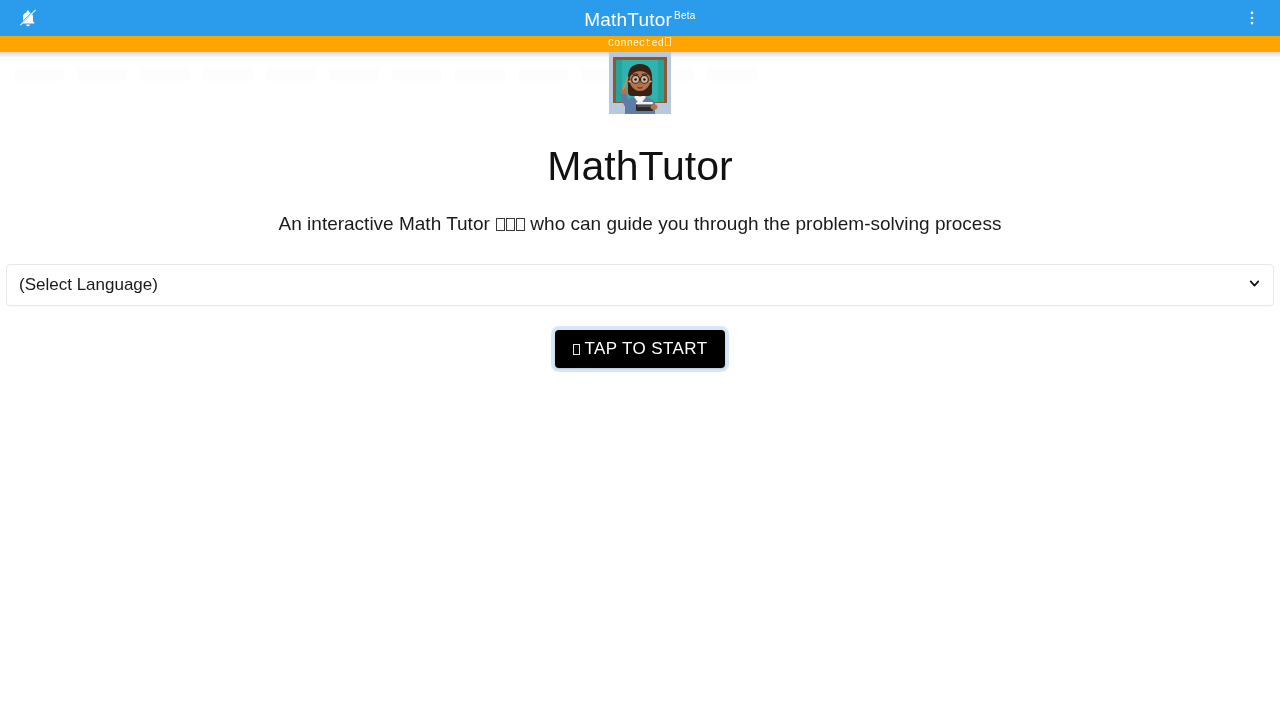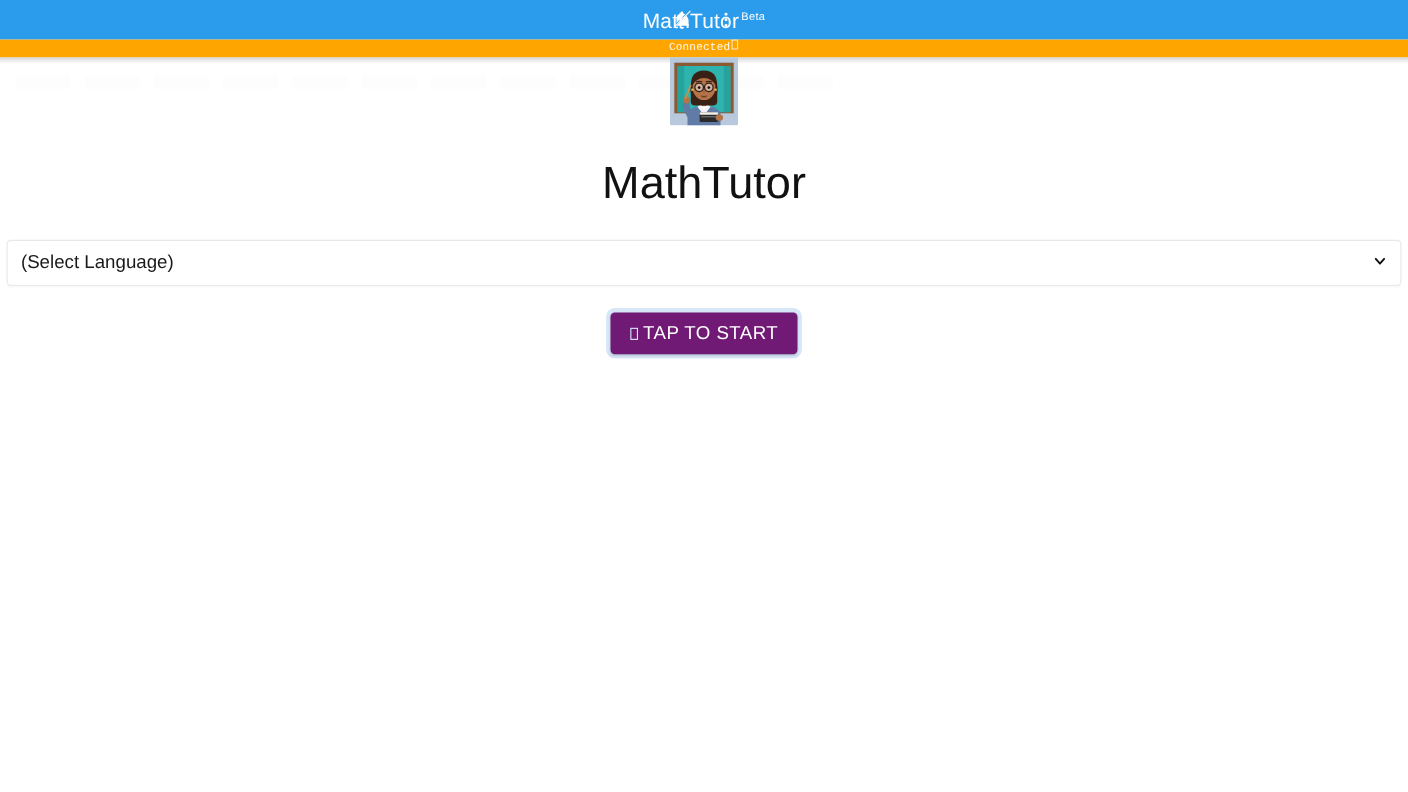--- a/index.html
+++ b/index.html
@@ -11,21 +11,21 @@
     overflow: hidden;
   }
 
   
   .appbar {
     position: relative;
     height: 36px;
     background: #2b9ceb;
     display: flex;
     align-items: center;
-    justify-content: center;
+    justify-content: space-between;
     padding: 0 8px;
   }
   .appbar-left, .appbar-right {
     width: 40px;
     height: 36px;
     display: flex;
     align-items: center;
     justify-content: center;
     cursor: pointer;
   }
@@ -179,21 +179,21 @@
 
   
   .btn-row { margin-top: 24px; }
   .start-btn {
     display: inline-flex;
     align-items: center;
     justify-content: center;
     min-width: 146px;
     height: 38px;
     padding: 0 18px;
-    background: #701a75;
+    background: #000000;
     color: #ffffff;
     font-size: 17px;
     letter-spacing: .4px;
     border: none;
     border-radius: 4px;
     cursor: pointer;
     font-family: "Liberation Sans", sans-serif;
     box-shadow: 0 0 0 4px rgba(110,170,230,0.28), 0 1px 2px rgba(0,0,0,0.18);
   }
 </style>
@@ -307,20 +307,25 @@
         <rect x="27" y="50" width="17" height="2.4" rx="1" fill="#f3f1ea"></rect>
         <rect x="28.5" y="53.5" width="14" height="1.2" fill="#6d6d6d"></rect>
 
         <ellipse cx="45" cy="55" rx="3.4" ry="2.8" fill="#b5734a"></ellipse>
       </g>
     </svg>
   </div>
 
   <h1 class="hero-title">MathTutor</h1>
 
+  <p class="hero-sub">
+    <span>An interactive Math Tutor</span>
+    <span class="tofu"></span><span class="tofu"></span><span class="tofu"></span>
+    <span>who can guide you through the problem-solving process</span>
+  </p>
 
   <div class="select-row">
     <div class="lang-select">
       <span>(Select Language)</span>
       <span class="chev">
         <svg width="13" height="13" viewBox="0 0 24 24" fill="none" stroke="#111111" stroke-width="3.2" stroke-linecap="round" stroke-linejoin="round" aria-hidden="true">
           <polyline points="5 8 12 16 19 8"></polyline>
         </svg>
       </span>
     </div>

